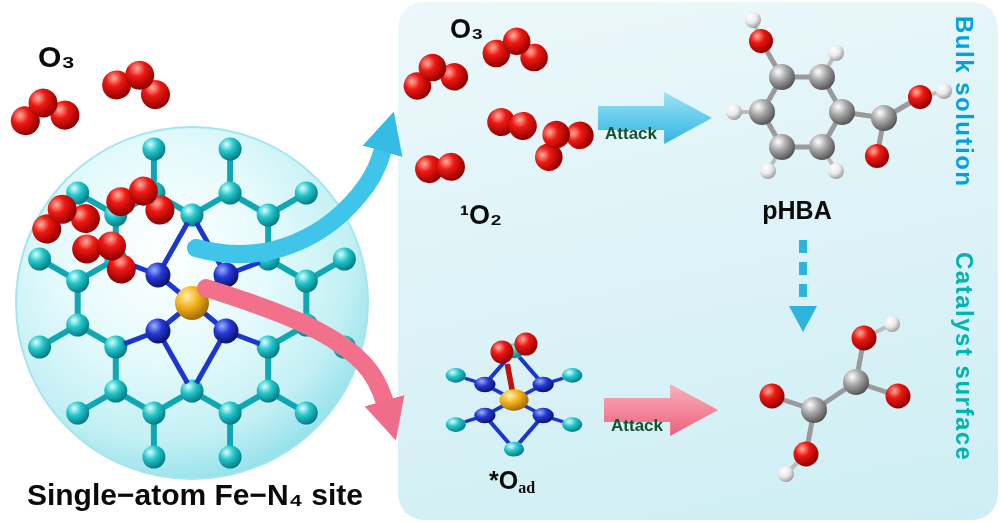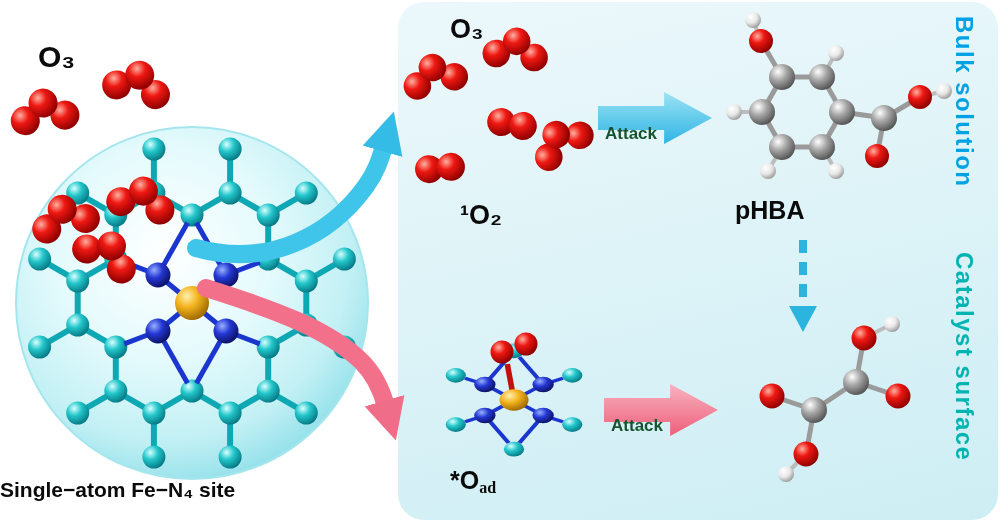--- a/index.html
+++ b/index.html
@@ -7,21 +7,21 @@
     position:relative;width:1000px;height:522px;background:#ffffff;
     overflow:hidden;font-family:"Liberation Sans",sans-serif;
   }
   .panel{
     position:absolute;left:398px;top:2px;width:600px;height:518px;
     border-radius:26px;
     background:linear-gradient(168deg,#ecf8fb 0%,#e0f4f8 40%,#cdeef4 100%);
   }
   #scene{position:absolute;left:0;top:0;}
   .label{position:absolute;font-weight:bold;color:#0a0a0a;white-space:nowrap;}
-  .center{}
+  .center{text-align:center;}
   .subtxt{font-size:16px;vertical-align:-4px;font-family:Liberation Serif, serif;}
   .vlabel{
     position:absolute;writing-mode:vertical-rl;font-weight:bold;
     font-size:24px;letter-spacing:1.5px;white-space:nowrap;
   }
   .block-arrow{position:absolute;width:114px;height:52px;display:flex;align-items:center;}
   .block-arrow::before{
     content:"";position:absolute;inset:0;
     clip-path:polygon(0 27%,58% 27%,58% 0,100% 50%,58% 100%,58% 73%,0 73%);
   }
@@ -276,21 +276,21 @@
       <circle cx="814" cy="410" r="13" fill="url(#gGray)"></circle>
       <circle cx="856" cy="382" r="13" fill="url(#gGray)"></circle>
       <circle cx="772" cy="396" r="12.5" fill="url(#gRed)"></circle>
       <circle cx="806" cy="454" r="12.5" fill="url(#gRed)"></circle>
       <circle cx="898" cy="396" r="12.5" fill="url(#gRed)"></circle>
       <circle cx="864" cy="338" r="12.5" fill="url(#gRed)"></circle>
     </g>
   </svg>
 
   <div class="label" style="left:38px;top:40px;font-size:30px;">O₃</div>
-  <div class="label center" style="left:0px;width:390px;top:478px;font-size:21px;">Single−atom Fe−N₄ site</div>
+  <div class="label center" style="left:0px;width:390px;top:478px;font-size:30px;">Single−atom Fe−N₄ site</div>
 
   <div class="label" style="left:450px;top:14px;font-size:27px;">O₃</div>
   <div class="label" style="left:460px;top:184px;font-size:27px;margin-top:16px;">¹O₂</div>
   <div class="label center" style="left:735px;width:124px;top:196px;font-size:25px;">pHBA</div>
   <div class="label center" style="left:450px;width:124px;top:466px;font-size:25px;">
     <span>*O</span><span class="subtxt">ad</span>
   </div>
 
   <div class="vlabel" style="left:950px;top:16px;color:#00a2e4;">Bulk solution</div>
   <div class="vlabel" style="left:950px;top:252px;color:#00b4b2;">Catalyst surface</div>

